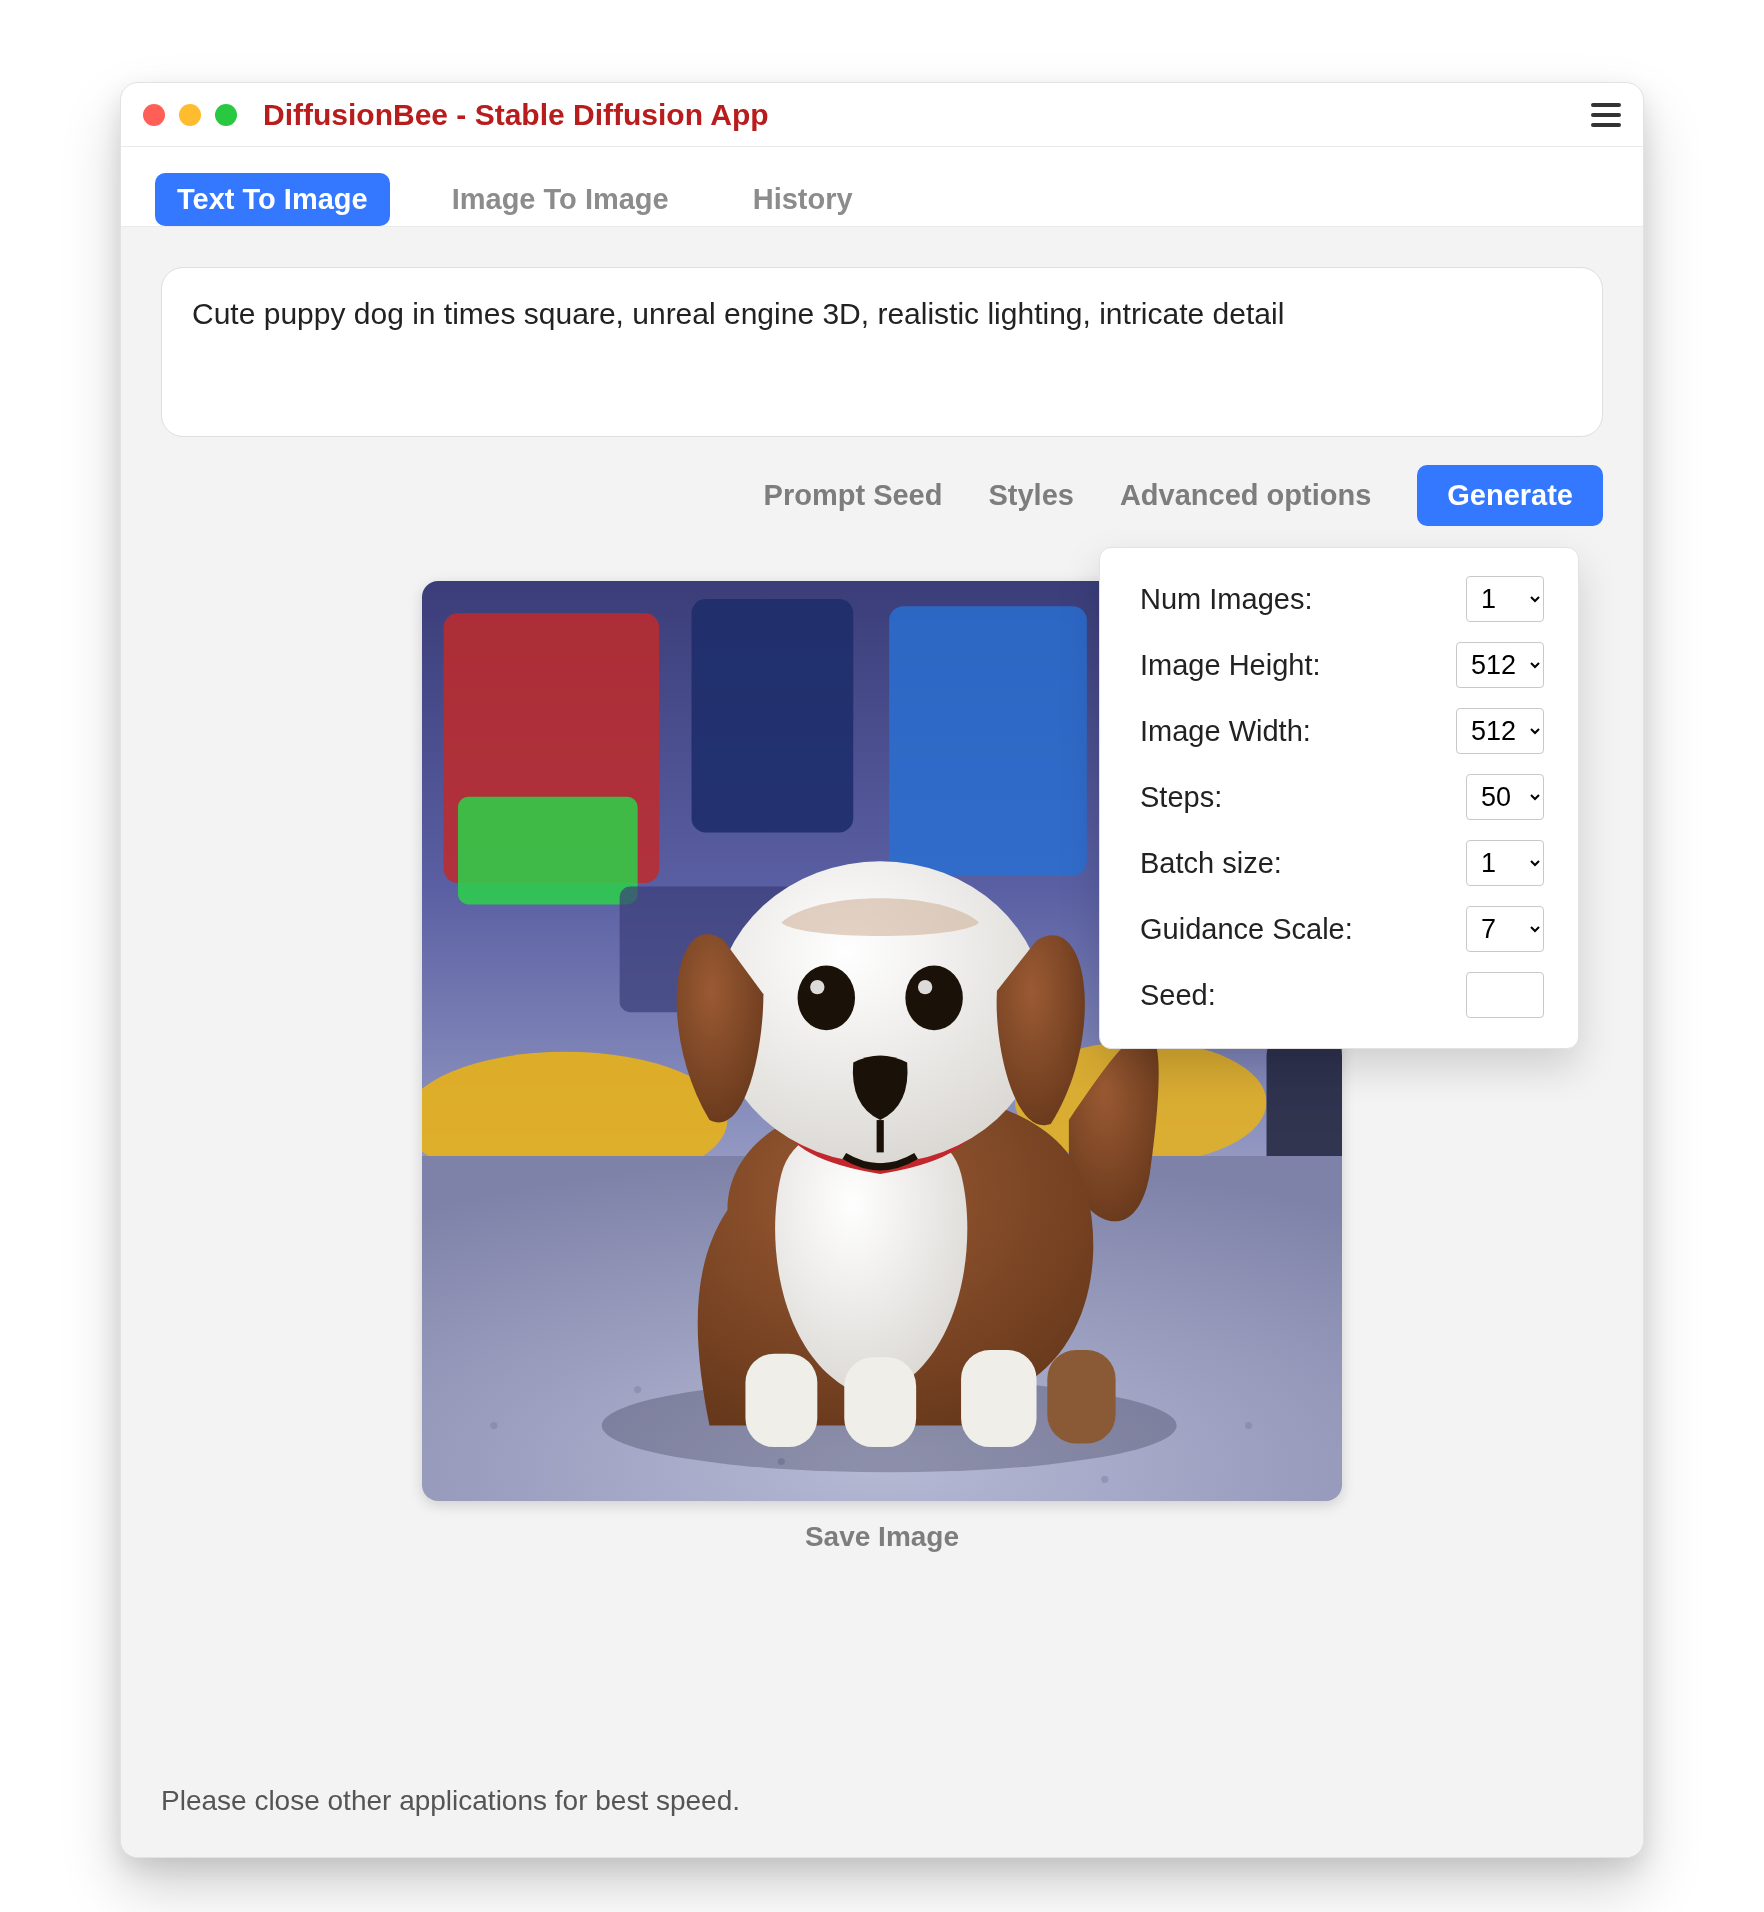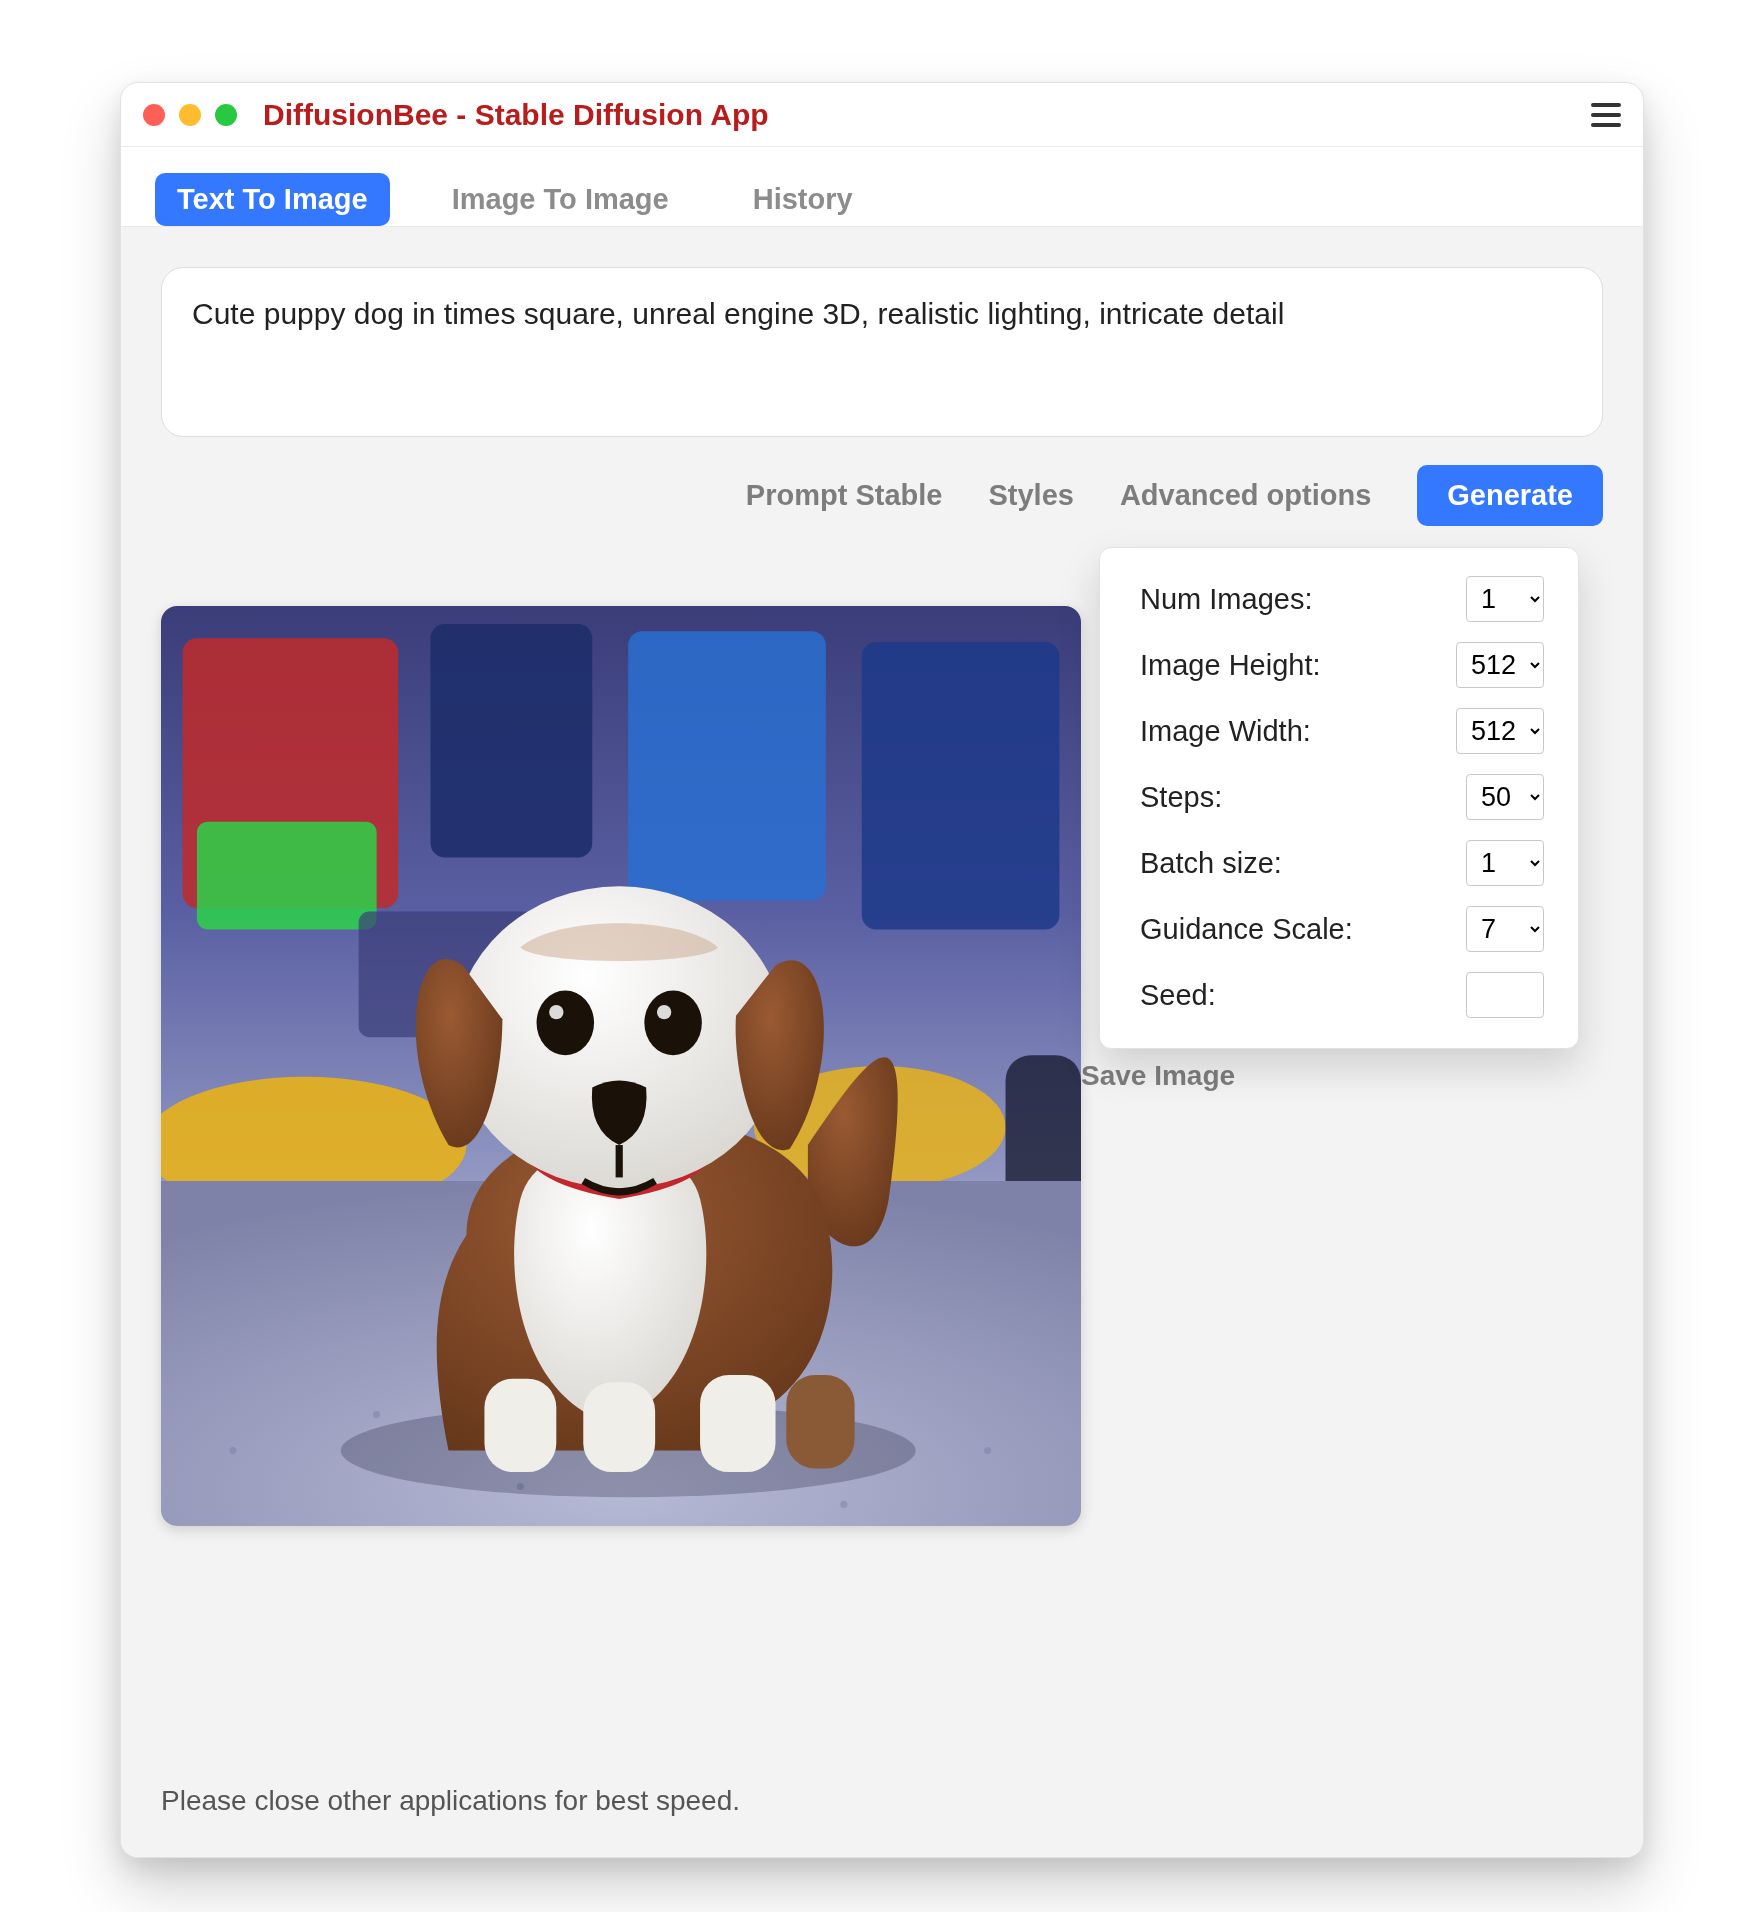--- a/index.html
+++ b/index.html
@@ -139,23 +139,23 @@
     border: 1px solid #c8c8c8;
     border-radius: 4px;
     background:#fff;
     min-width: 78px;
     height: 46px;
     font-family: inherit;
   }
   .opt-input { width: 78px; }
   
   .image-wrap {
-    margin-top: 80px;
+    margin-top: 55px;
     display:flex;
-    flex-direction:row;
+    flex-direction:column;
     align-items:center;
   }
   .gen-image {
     width: 920px;
     height: 920px;
     border-radius: 16px;
     overflow:hidden;
     position:relative;
     box-shadow: 0 4px 14px rgba(0,0,0,0.15);
   }
@@ -200,21 +200,21 @@
       <div class="tab active">Text To Image</div>
       <div class="tab">Image To Image</div>
       <div class="tab">History</div>
     </div>
 
     <div class="main">
 
       <textarea class="prompt-box" style="">Cute puppy dog in times square, unreal engine 3D, realistic lighting, intricate detail</textarea>
 
       <div class="controls-row">
-        <button class="link-btn">Prompt Stable</button>
+        <button class="link-btn">Prompt Seed</button>
         <button class="link-btn">Styles</button>
         <button class="link-btn">Advanced options</button>
         <button class="generate-btn">Generate</button>
 
         <div class="popover">
           <div class="opt-row">
             <span>Num Images:</span>
             <select class="opt-select">
               <option>1</option>
             </select>

